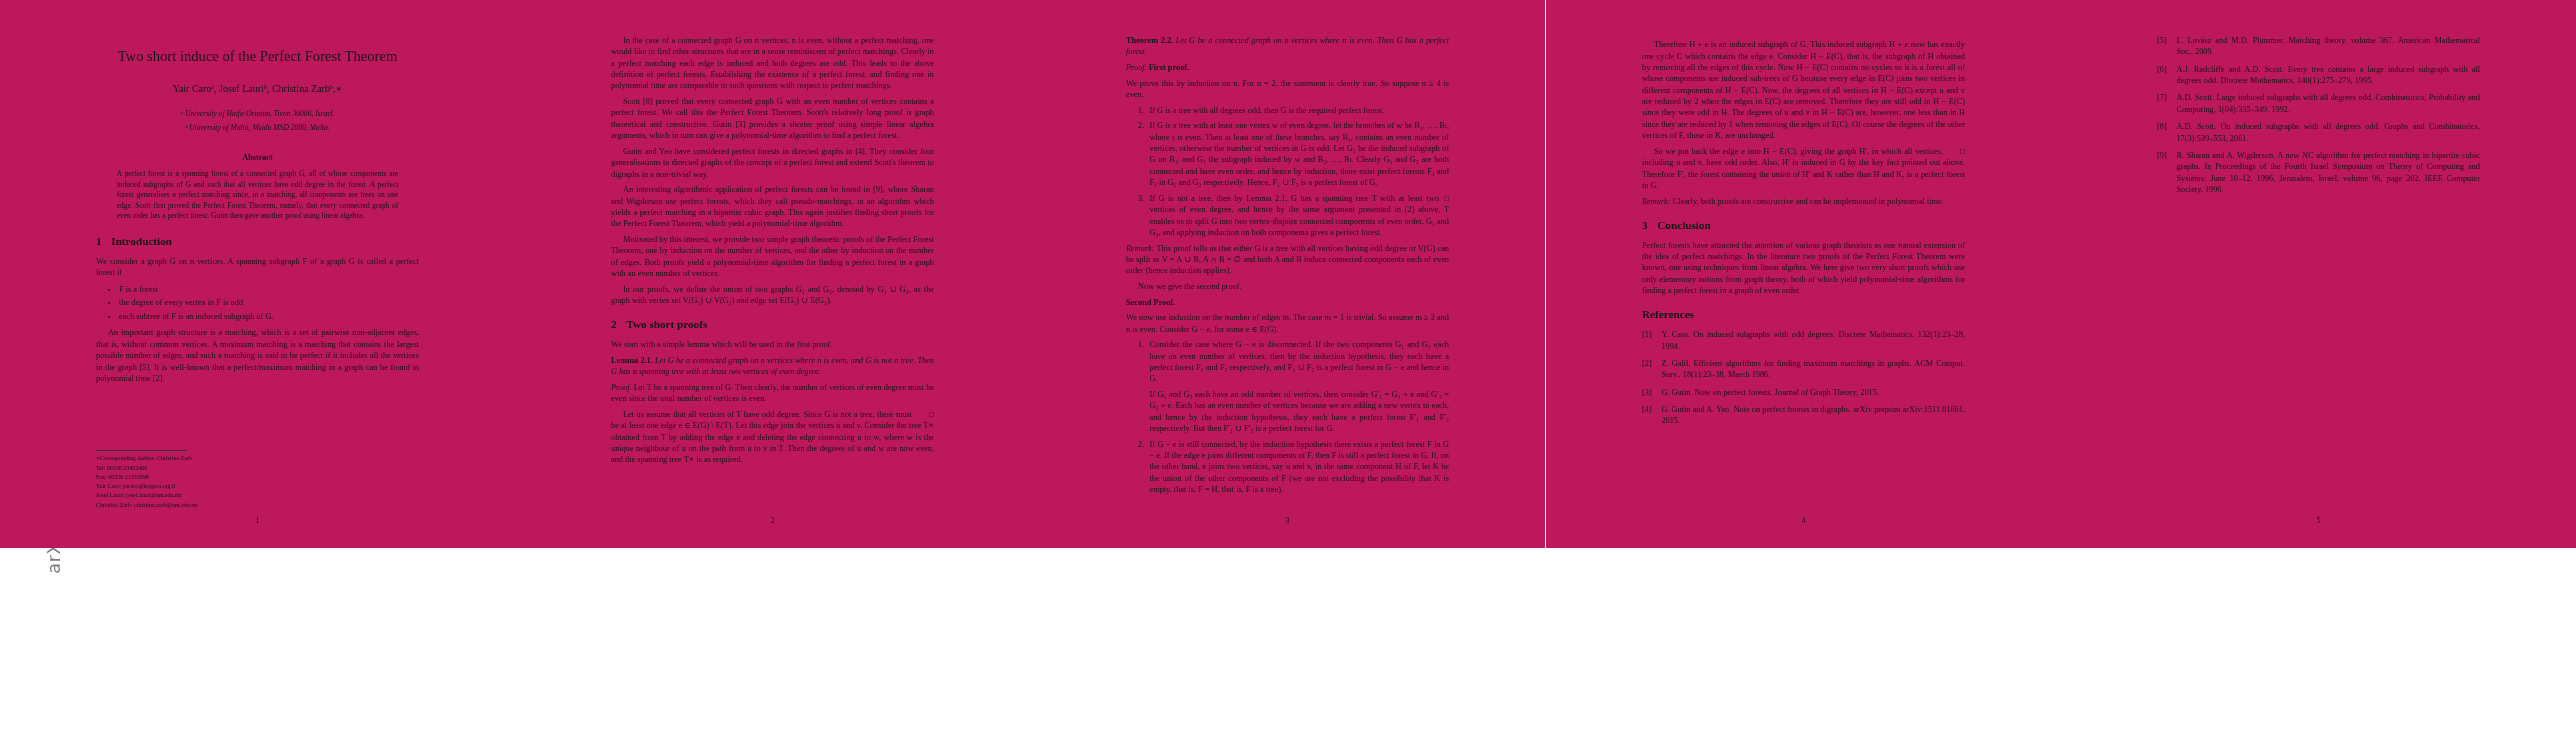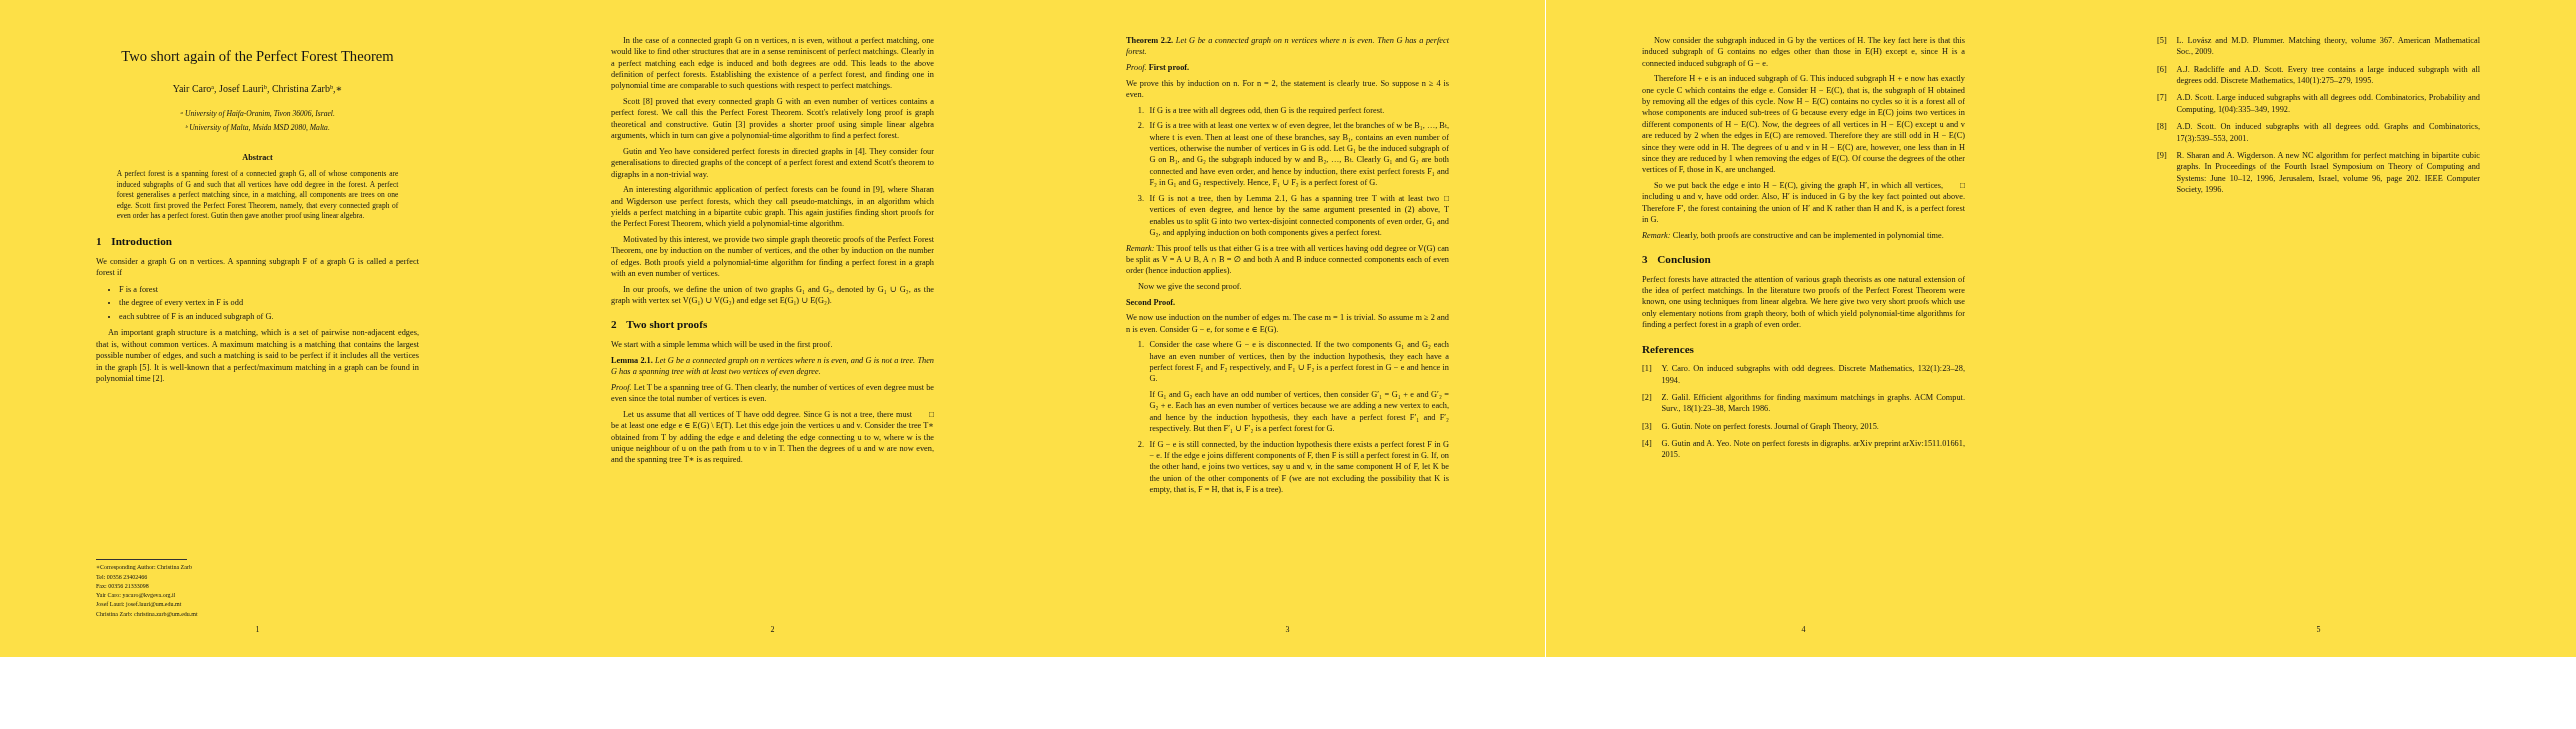--- a/index.html
+++ b/index.html
@@ -1,21 +1,21 @@
 <!DOCTYPE html>
 <html lang="en" style="font-size:9.7px"><head>
 <meta charset="utf-8">
 <style>
   html,body{margin:0;padding:0;}
   body{
     width:2576px;height:729px;position:relative;background:#ffffff;
     font-family:"Liberation Serif","DejaVu Serif",serif;color:#141414;
   }
   .page{
-    position:absolute;top:0;width:515px;height:657px;background:#fde047;
+    position:absolute;top:0;width:515px;height:548px;background:#be185d;
     overflow:hidden;padding:35px 96px 0;box-sizing:border-box;
     font-size:8.3px;line-height:1.37;
   }
   #page1{left:0;padding-top:47px;}
   #page2{left:515px;}
   #page3{left:1030px;}
   #page4{left:1546px;}
   #page5{left:2061px;}
   p{margin:0;}
   .just{text-align:justify;}
@@ -51,21 +51,21 @@
     transform:rotate(-90deg) translateX(-50%);white-space:nowrap;
     font-family:"DejaVu Sans",sans-serif;font-size:17.6px;color:#7f7f7f;letter-spacing:0.6px;
   }
 </style>
 </head>
 <body>
 
 <div class="watermark">arXiv:1612.05004v1  [math.CO]  15 Dec 2016</div>
 
 <section class="page" id="page1">
-  <h1 class="title">Two short again of the Perfect Forest Theorem</h1>
+  <h1 class="title">Two short induce of the Perfect Forest Theorem</h1>
   <p class="authors">Yair Caroᵃ, Josef Lauriᵇ, Christina Zarbᵇ,∗</p>
   <p class="affil">ᵃ University of Haifa-Oranim, Tivon 36006, Israel.</p>
   <p class="affil">ᵇ University of Malta, Msida MSD 2080, Malta.</p>
 
   <div class="abstract">
     <h3 class="abstract-head">Abstract</h3>
     <p>A perfect forest is a spanning forest of a connected graph G, all of whose components are induced subgraphs of G and such that all vertices have odd degree in the forest. A perfect forest generalises a perfect matching since, in a matching, all components are trees on one edge. Scott first proved the Perfect Forest Theorem, namely, that every connected graph of even order has a perfect forest. Gutin then gave another proof using linear algebra.</p>
   </div>
 
   <h2 class="sec"><span class="sec-num">1</span><span>Introduction</span></h2>
@@ -148,21 +148,20 @@
     <span class="li-num">2.</span>
     <div class="li-body">
       <p class="just">If G − e is still connected, by the induction hypothesis there exists a perfect forest F in G − e. If the edge e joins different components of F, then F is still a perfect forest in G. If, on the other hand, e joins two vertices, say u and v, in the same component H of F, let K be the union of the other components of F (we are not excluding the possibility that K is empty, that is, F = H, that is, F is a tree).</p>
     </div>
   </div>
 
   <div class="pagenum">3</div>
 </section>
 
 <section class="page" id="page4">
-  <p class="just indent">Now consider the subgraph induced in G by the vertices of H. The key fact here is that this induced subgraph of G contains no edges other than those in E(H) except e, since H is a connected induced subgraph of G − e.</p>
   <p class="just indent gap">Therefore H + e is an induced subgraph of G. This induced subgraph H + e now has exactly one cycle C which contains the edge e. Consider H − E(C), that is, the subgraph of H obtained by removing all the edges of this cycle. Now H − E(C) contains no cycles so it is a forest all of whose components are induced sub-trees of G because every edge in E(C) joins two vertices in different components of H − E(C). Now, the degrees of all vertices in H − E(C) except u and v are reduced by 2 when the edges in E(C) are removed. Therefore they are still odd in H − E(C) since they were odd in H. The degrees of u and v in H − E(C) are, however, one less than in H since they are reduced by 1 when removing the edges of E(C). Of course the degrees of the other vertices of F, those in K, are unchanged.</p>
   <p class="just indent gap"><span class="qed">□</span><span>So we put back the edge e into H − E(C), giving the graph H′, in which all vertices, including u and v, have odd order. Also, H′ is induced in G by the key fact pointed out above. Therefore F′, the forest containing the union of H′ and K rather than H and K, is a perfect forest in G.</span></p>
 
   <p class="just gap"><span class="ilbl">Remark:</span> <span>Clearly, both proofs are constructive and can be implemented in polynomial time.</span></p>
 
   <h2 class="sec"><span class="sec-num">3</span><span>Conclusion</span></h2>
 
   <p class="just">Perfect forests have attracted the attention of various graph theorists as one natural extension of the idea of perfect matchings. In the literature two proofs of the Perfect Forest Theorem were known, one using techniques from linear algebra. We here give two very short proofs which use only elementary notions from graph theory, both of which yield polynomial-time algorithms for finding a perfect forest in a graph of even order.</p>
 
   <h2 class="sec">References</h2>

